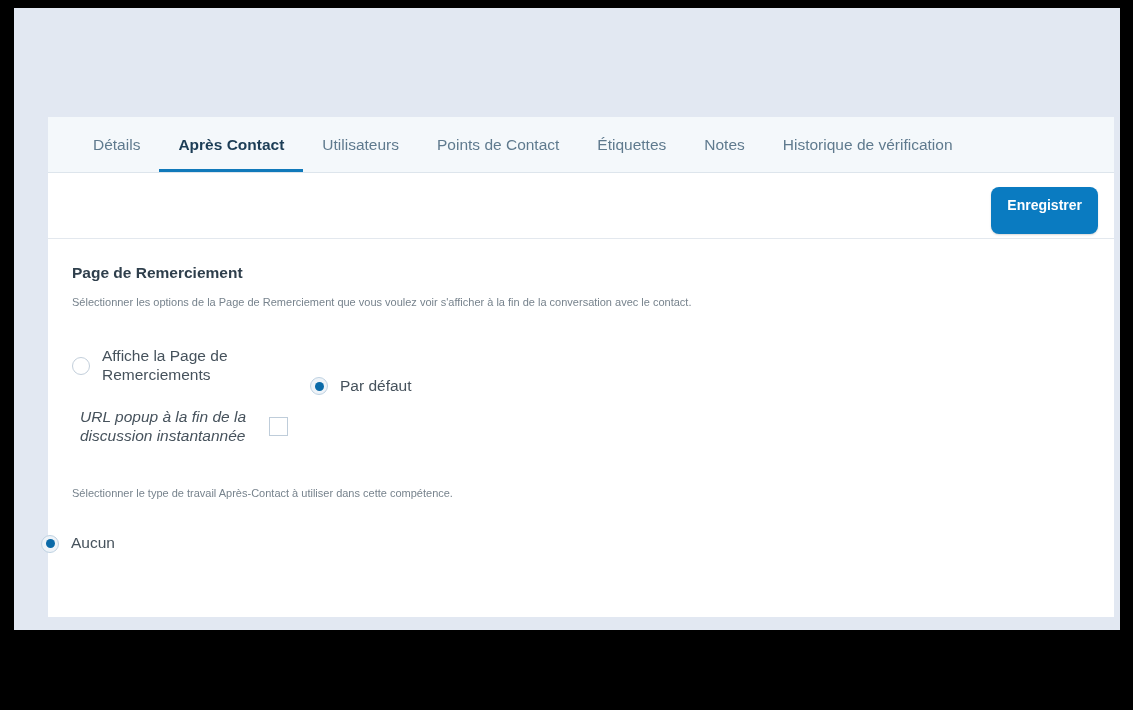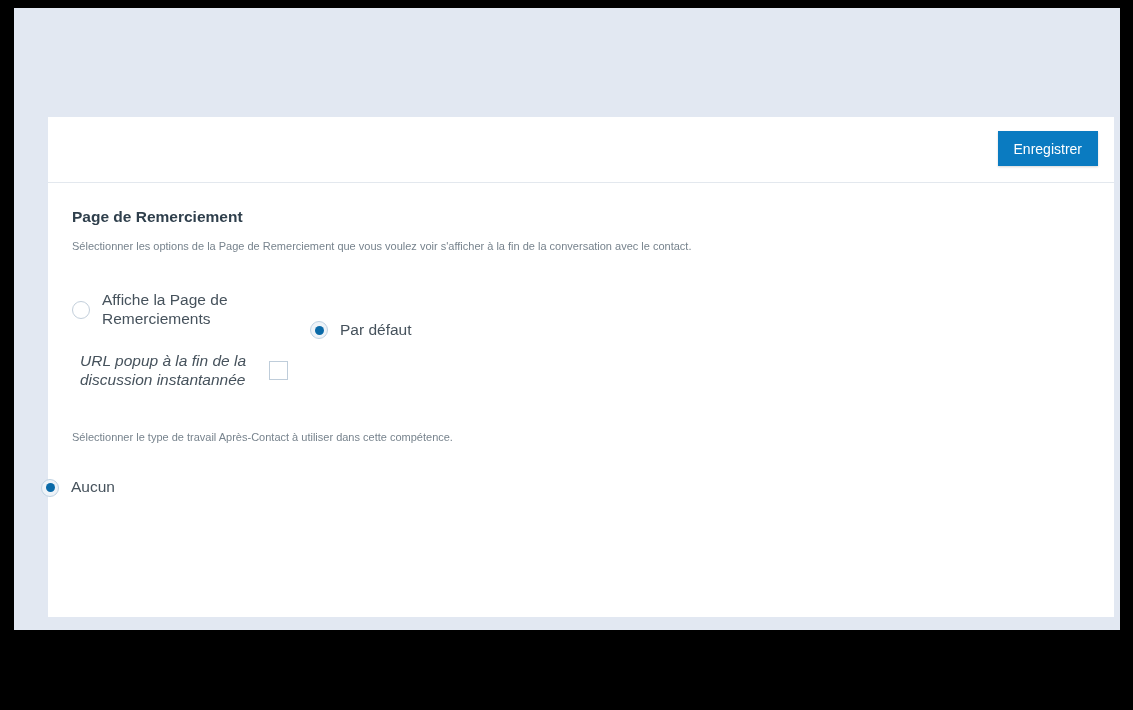--- a/index.html
+++ b/index.html
@@ -124,25 +124,25 @@
     border-bottom: 1px solid #e3e8ee;
   }
 
   #save-button {
     position: absolute;
     right: 16px;
     top: 14px;
     background: #0a7bc1;
     color: #ffffff;
     border: none;
-    border-radius: 0;
+    border-radius: 8px;
     font-family: "Liberation Sans", sans-serif;
     font-size: 14px;
-    font-weight: normal;
-    padding: 10px 16px 9px 16px;
+    font-weight: bold;
+    padding: 10px 16px 21px 16px;
     cursor: pointer;
     box-shadow: 0 1px 2px rgba(0,0,0,0.16);
     white-space: nowrap;
   }
 
   
   #form-body {
     padding: 26px 0 0 24px;
   }
 
@@ -232,20 +232,29 @@
   .spacer-section { height: 42px; }
 </style>
 </head>
 <body>
 
 <div id="app-viewport">
 
 
   <div id="main-card">
 
+    <div id="tab-bar">
+      <div class="tab-item">Détails</div>
+      <div class="tab-item active">Après Contact</div>
+      <div class="tab-item">Utilisateurs</div>
+      <div class="tab-item">Points de Contact</div>
+      <div class="tab-item">Étiquettes</div>
+      <div class="tab-item">Notes</div>
+      <div class="tab-item">Historique de vérification</div>
+    </div>
 
     <div id="save-bar">
       <button id="save-button">Enregistrer</button>
     </div>
 
     <div id="form-body">
 
       <div class="section">
         <div class="section-title">Page de Remerciement</div>
         <div class="section-desc">Sélectionner les options de la Page de Remerciement que vous voulez voir s'afficher à la fin de la conversation avec le contact.</div>

